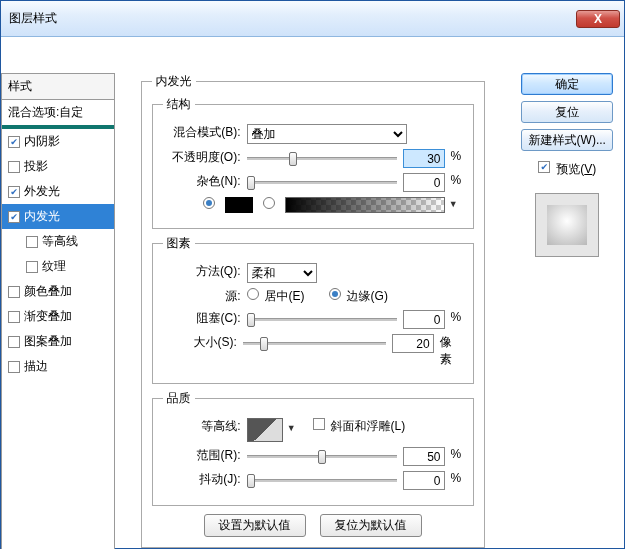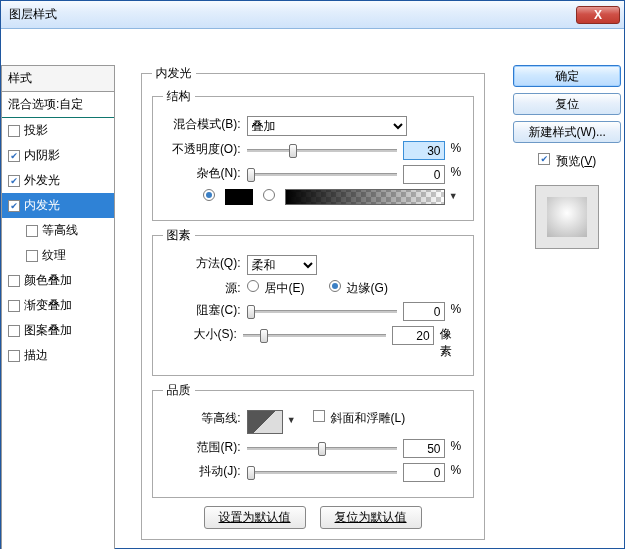--- a/index.html
+++ b/index.html
@@ -1,18 +1,18 @@
 <!DOCTYPE html>
 <html><head>
 <meta charset="utf-8">
 <style>
 * { box-sizing: border-box; font-family: "Microsoft YaHei", "SimSun", sans-serif; font-size: 12px; }
 body { margin: 0; background: #fff; }
 .window { width: 625px; height: 549px; border: 1px solid #1f57a0; background: #fff; position: relative; box-shadow: 0 0 3px rgba(0,0,0,0.3); }
-.titlebar { height: 28px; background: linear-gradient(#f7fbff, #e2eefc 40%, #cfe3fa); border-bottom: 1px solid #8fb7e0; display: flex; align-items: center; padding: 0 4px 0 8px; }
+.titlebar { height: 36px; background: linear-gradient(#f7fbff, #e2eefc 40%, #cfe3fa); border-bottom: 1px solid #8fb7e0; display: flex; align-items: center; padding: 0 4px 0 8px; }
 .titlebar .title { flex: 1; color: #000; }
 .close-btn { width: 44px; height: 18px; background: linear-gradient(#e69a94, #cf5047 45%, #c03a2f); border: 1px solid #8a2c23; border-radius: 3px; color: #fff; display: flex; align-items: center; justify-content: center; font-weight: bold; font-size: 10px; cursor: pointer; }
 .content { display: flex; gap: 26px; height: calc(100% - 28px); margin-top: 36px; }
 .left-panel { width: 120px; border: 1px solid #999; background: #fff; display: flex; flex-direction: column; }
 .left-header { padding: 4px 6px; border-bottom: 1px solid #999; background: #f5f5f5; }
 .left-item { padding: 4px 6px; display: flex; align-items: center; gap: 4px; cursor: pointer; }
 .left-item.selected { background: #2f82d6; color: #fff; }
 .left-item.sub { padding-left: 24px; }
 .chk { width: 12px; height: 12px; border: 1px solid #888; background: #fff; display: inline-flex; align-items: center; justify-content: center; font-size: 9px; color: #2f6fc0; flex-shrink: 0; }
 .chk.checked::after { content: "✔"; }
@@ -26,53 +26,53 @@
 .slider::before { content:""; position:absolute; left:0; right:0; top:8px; height:2px; background:#c8c8c8; border-top:1px solid #999; }
 .thumb { position:absolute; top:3px; width:8px; height:14px; background:linear-gradient(#fdfdfd,#d8d8d8); border:1px solid #707070; border-radius:2px; }
 .numbox { width: 42px; height: 19px; border: 1px solid #888; text-align: right; padding: 1px 3px; background:#fff; }
 .numbox.hl { background:#cde8ff; border-color:#3b8fd8; }
 .radio { width:12px; height:12px; border:1px solid #777; border-radius:50%; display:inline-flex; align-items:center; justify-content:center; }
 .radio.on::after { content:""; width:6px; height:6px; background:#3b7fc4; border-radius:50%; }
 .swatch { width:28px; height:16px; border:1px solid #000; }
 .gradient { width:160px; height:16px; border:1px solid #666; background:linear-gradient(to right, #000, rgba(0,0,0,0)), repeating-conic-gradient(#ccc 0 25%, #fff 0 50%) 0/10px 10px; background-blend-mode: normal; position:relative; }
 .gradient::after{content:"▼"; position:absolute; right:-14px; top:1px; font-size:9px; color:#333;}
 .right-panel { width: 120px; display:flex; flex-direction:column; align-items:center; gap:6px; }
-.btn { width: 108px; height: 22px; border:1px solid #6d99c6; border-radius:3px; background:linear-gradient(#fefefe,#e7f0fb 45%,#d6e7f8); display:flex; align-items:center; justify-content:center; cursor:pointer; }
+.btn { width: 92px; height: 22px; border:1px solid #6d99c6; border-radius:3px; background:linear-gradient(#fefefe,#e7f0fb 45%,#d6e7f8); display:flex; align-items:center; justify-content:center; cursor:pointer; }
 .btn.primary { border-color:#2f7bd0; box-shadow: inset 0 0 0 1px #9fd0ff; background:linear-gradient(#f2f9ff,#cfe8ff 45%,#b9dbff); }
 .preview-box { width:64px; height:64px; border:1px solid #999; background:#e6e6e6; display:flex; align-items:center; justify-content:center; margin-top:4px; }
 .preview-inner { width:40px; height:40px; background: radial-gradient(circle at 50% 40%, #fff, #b8b8b8); }
 .contour { width:36px; height:24px; border:1px solid #666; background:linear-gradient(135deg,#555 0 50%,#ddd 50% 100%); display:inline-block; position:relative;}
 .contour::after{content:"▼"; position:absolute; right:-14px; top:4px; font-size:9px; color:#333;}
-.btm-btns { display:flex; gap:14px; justify-content:center; margin-top:8px;text-decoration:underline;}
+.btm-btns { display:flex; gap:14px; justify-content:center; margin-top:8px;}
 .btn2 { padding:2px 14px; border:1px solid #888; border-radius:3px; background:linear-gradient(#fdfdfd,#e8e8e8); cursor:pointer;}
 .underline { text-decoration: underline; }
 </style>
 </head>
 <body>
 
 <div class="window">
   <div class="titlebar">
     <span class="title">图层样式</span>
     <div class="close-btn">
         <span>X</span>
       </div>
   </div>
   <div class="content">
 
     <div class="left-panel">
       <div class="left-header">样式</div>
-      <div class="left-item" style="border-bottom:1px solid #0f766e">混合选项:自定</div>
+      <div class="left-item" style="border-bottom:4px solid #0f766e">混合选项:自定</div>
       <div id="style-list">
-          <div class="left-item">
-            <span class="chk"></span>
-            <span>投影</span>
-          </div>
           <div class="left-item">
             <span class="chk checked"></span>
             <span>内阴影</span>
+          </div>
+          <div class="left-item">
+            <span class="chk"></span>
+            <span>投影</span>
           </div>
           <div class="left-item">
             <span class="chk checked"></span>
             <span>外发光</span>
           </div>
           <div class="left-item selected">
             <span class="chk checked"></span>
             <span>内发光</span>
           </div>
           <div class="left-item sub">

